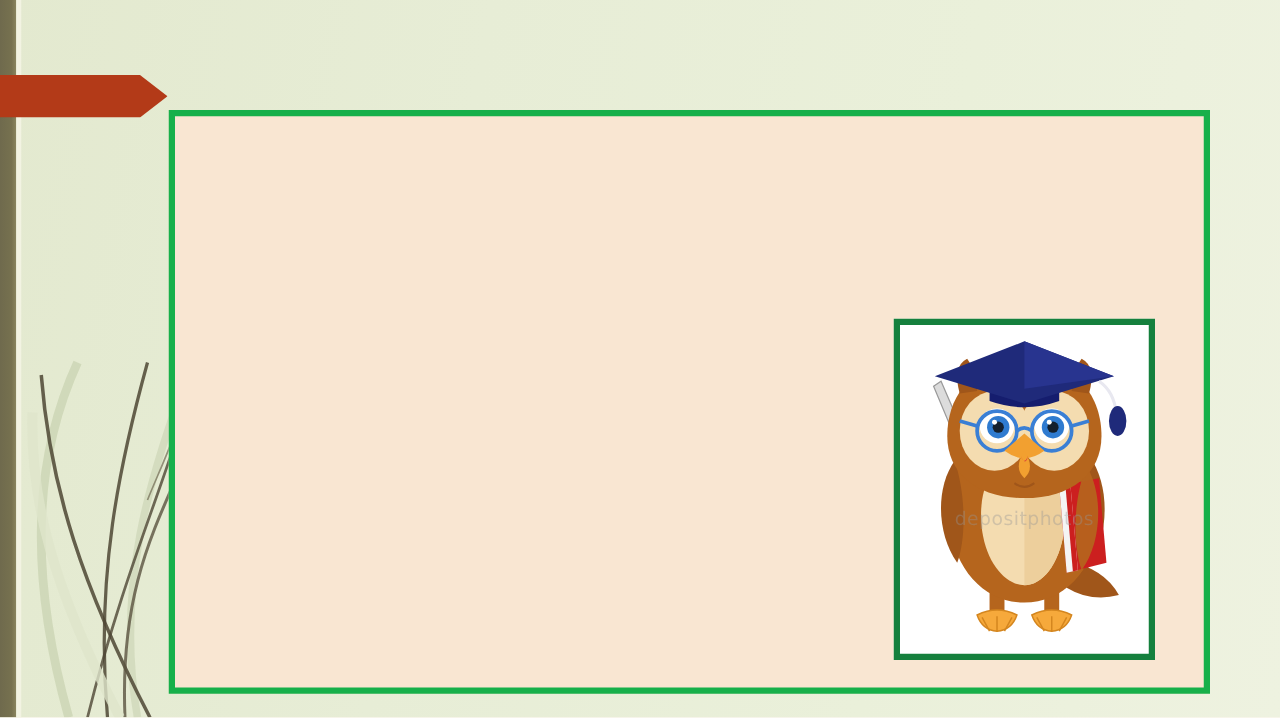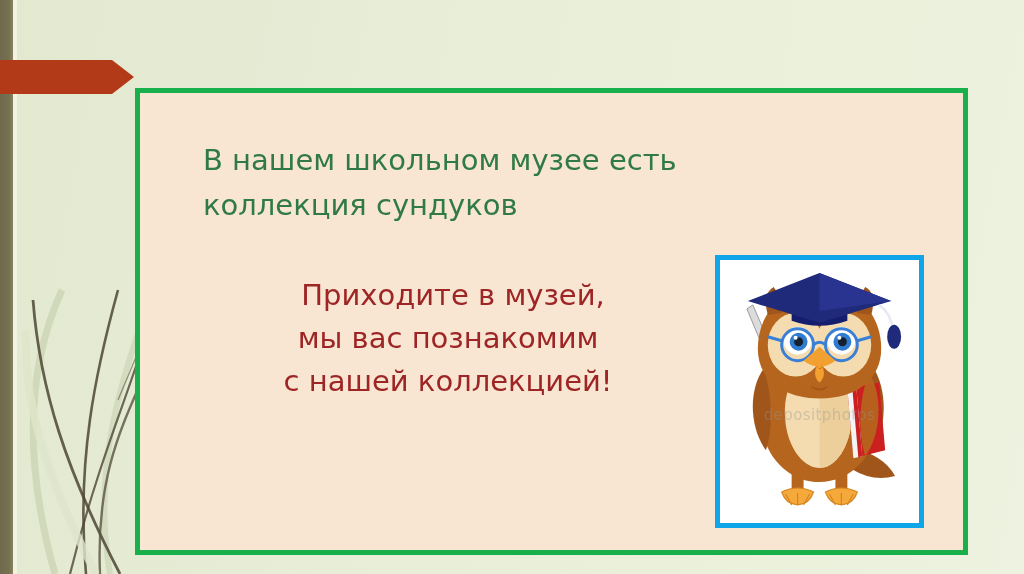--- a/index.html
+++ b/index.html
@@ -110,21 +110,21 @@
 
   
   .owl-frame {
     position: absolute;
     left: 575px;
     top: 162px;
     width: 209px;
     height: 273px;
     box-sizing: border-box;
     background: #ffffff;
-    border: 5px solid #0ea5e9;
+    border: 5px solid #15803d;
     overflow: hidden;
   }
   .owl-svg { display: block; width: 100%; height: 100%; }
   .watermark {
     position: absolute;
     left: 0;
     top: 146px;
     width: 100%;
     text-align: center;
     font-size: 15px;
@@ -153,34 +153,20 @@
     <path d="M26 330 C 24 400, 42 470, 96 574" stroke="#dfe5cb" stroke-width="8" fill="none" opacity="0.8"></path>
   </svg>
 
   <svg class="arrow-banner" viewBox="0 0 134 34" preserveAspectRatio="none">
     <polygon points="0,0 112,0 134,17 112,34 0,34" fill="#b33a18"></polygon>
   </svg>
 
 
   <div class="main-box">
 
-    <div class="text-column">
-
-      <p class="para-green">
-        <span>В нашем школьном музее есть</span><br>
-        <span>коллекция сундуков</span>
-      </p>
-
-      <p class="para-red">
-        <span class="line-1">Приходите в музей,</span><br>
-        <span>мы вас познакомим</span><br>
-        <span>с нашей коллекцией!</span>
-      </p>
-
-    </div>
 
     <div class="owl-frame">
       <svg class="owl-svg" viewBox="0 0 200 262">
 
         <g>
           <polygon points="27,48 33,44 65,118 58,122" fill="#dcdcdc" stroke="#9a9a9a" stroke-width="1"></polygon>
           <polygon points="57,120 66,116 72,135 62,137" fill="#bfbfbf" stroke="#8f8f8f" stroke-width="1"></polygon>
         </g>
 
         <g>

